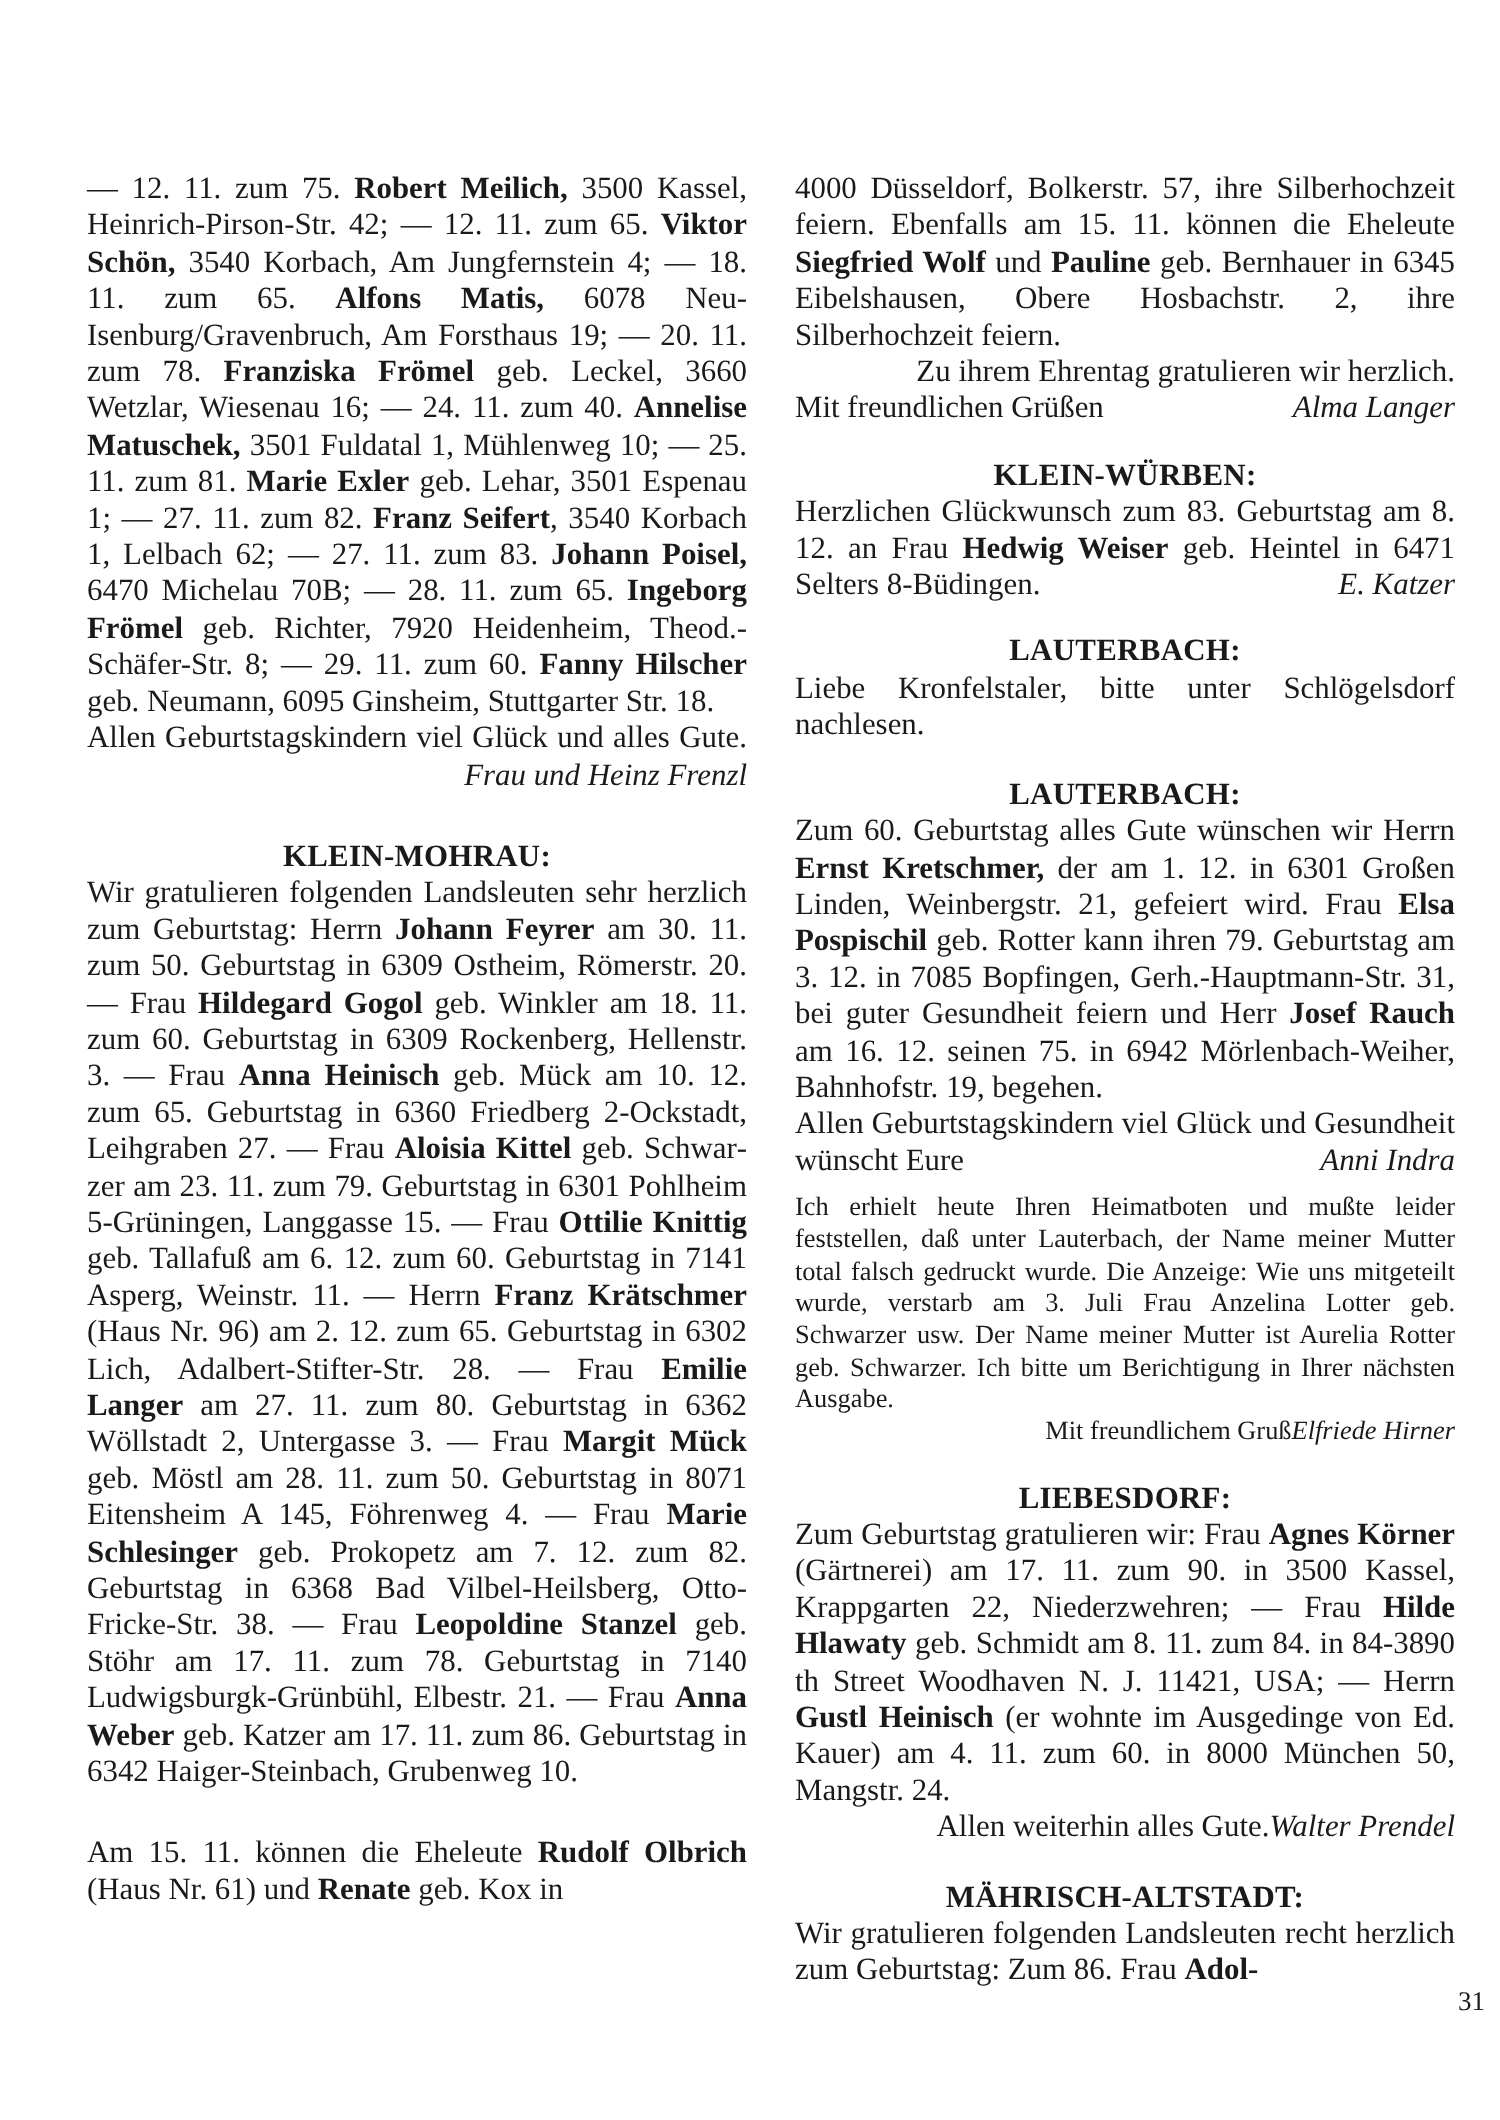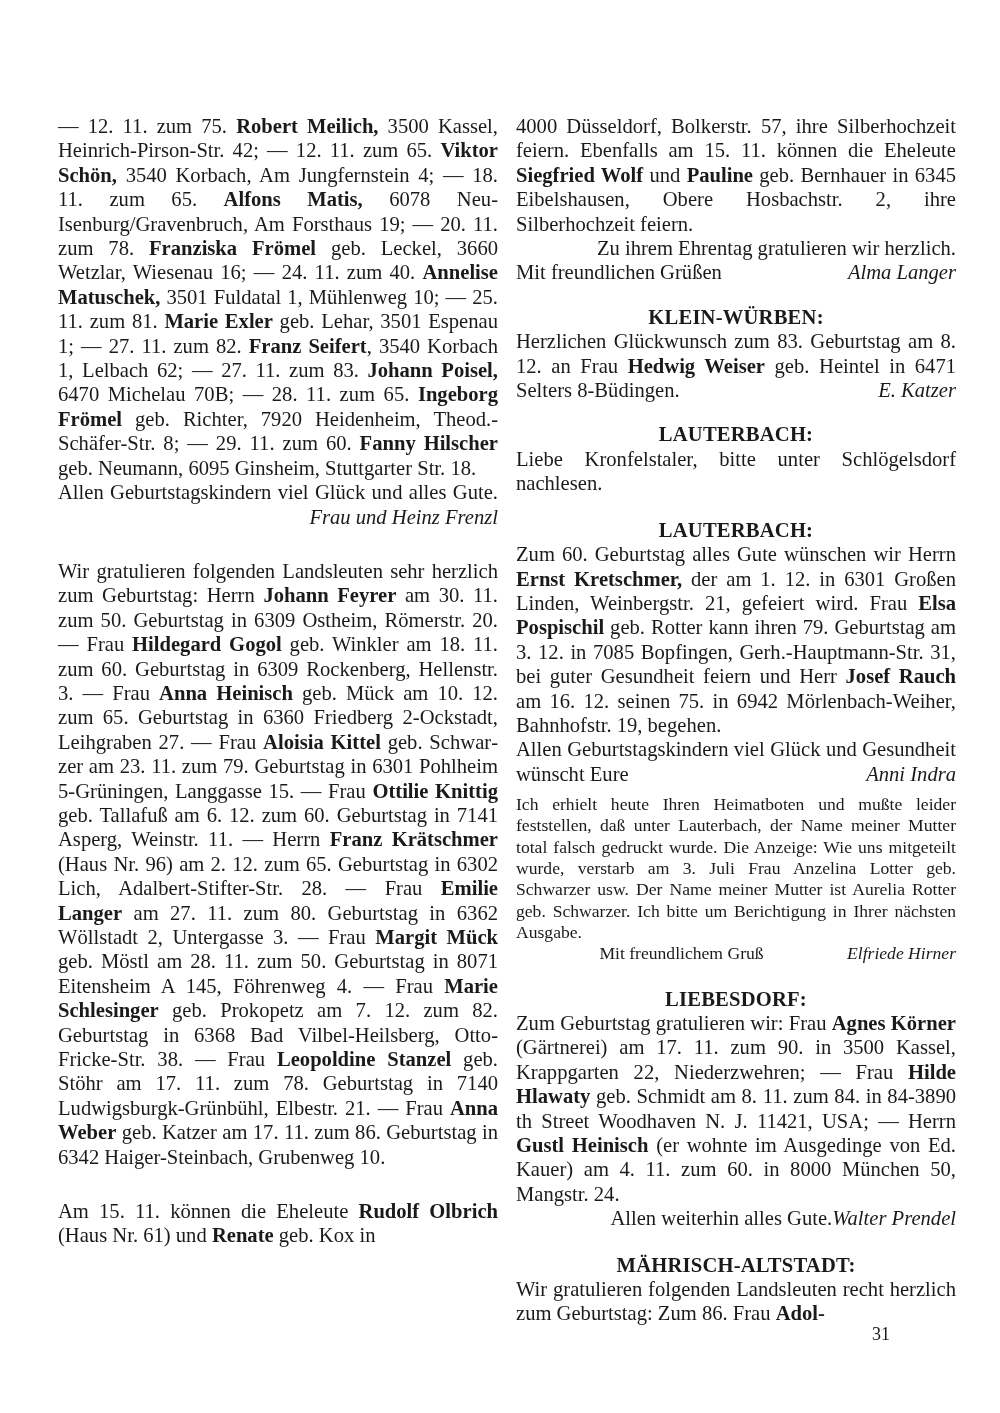--- a/index.html
+++ b/index.html
@@ -1,43 +1,44 @@
 <!DOCTYPE html>
 <html><head>
 <meta charset="utf-8">
 <style>
   html, body { margin: 0; padding: 0; background: #ffffff; }
   body { width: 1000px; height: 1413px; position: relative; overflow: hidden;
          font-family: "Liberation Serif", "DejaVu Serif", serif; color: #1a1a1a; }
   .col { position: absolute; top: 114px; width: 440px; }
   .col-left { left: 58px; }
-  .col-right { left: 516px; }
+  .col-right { left: 530px; }
   p { margin: 0; font-size: 20.6px; line-height: 24.4px; text-align: justify; hyphens: manual; }
   .sign-line { text-align: justify; text-align-last: justify; }
   .sign-line .sig { font-style: italic; float: right; }
   .heading { font-size: 20.6px; line-height: 24.4px; font-weight: bold; margin: 0; letter-spacing: 0.2px; text-align: center; }
   .gap-s { height: 20px; }
   .gap-m { height: 22px; }
   .gap-l { height: 30px; }
   .small p { font-size: 17.6px; line-height: 21.3px; }
   b { font-weight: bold; }
-  .page-number { position: absolute; left: 872px; top: 1324px; font-size: 18px; }
+  .page-number { position: absolute; left: 972px; top: 1324px; font-size: 18px; }
   .clearfix::after { content: ""; display: block; clear: both; }
 </style>
 </head>
 <body>
 
 <div class="col col-left">
   <p><span>— 12. 11. zum 75. </span><b>Robert Meilich,</b><span> 3500 Kassel, Heinrich-Pirson-Str. 42; — 12. 11. zum 65. </span><b>Viktor Schön,</b><span> 3540 Korbach, Am Jungfern­stein 4; — 18. 11. zum 65. </span><b>Alfons Matis,</b><span> 6078 Neu-Isenburg/Gravenbruch, Am Forsthaus 19; — 20. 11. zum 78. </span><b>Franziska Frömel</b><span> geb. Leckel, 3660 Wetzlar, Wiesenau 16; — 24. 11. zum 40. </span><b>Annelise Matuschek,</b><span> 3501 Fuldatal 1, Mühlenweg 10; — 25. 11. zum 81. </span><b>Marie Exler</b><span> geb. Lehar, 3501 Espenau 1; — 27. 11. zum 82. </span><b>Franz Seifert</b><span>, 3540 Korbach 1, Lelbach 62; — 27. 11. zum 83. </span><b>Johann Poisel,</b><span> 6470 Michelau 70B; — 28. 11. zum 65. </span><b>Ingeborg Frömel</b><span> geb. Richter, 7920 Heidenheim, Theod.-Schäfer-Str. 8; — 29. 11. zum 60. </span><b>Fanny Hilscher</b><span> geb. Neu­mann, 6095 Ginsheim, Stuttgarter Str. 18.</span></p>
   <p class="sign-line clearfix">
     <span>Allen Geburtstagskindern viel Glück und alles Gute.</span>
     <span class="sig">Frau und Heinz Frenzl</span>
   </p>
 
   <div class="gap-l"></div>
+  <h2 class="heading">KLEIN-MOHRAU:</h2>
   <p><span>Wir gratulieren folgenden Landsleuten sehr herzlich zum Geburtstag: Herrn </span><b>Johann Feyrer</b><span> am 30. 11. zum 50. Geburtstag in 6309 Ost­heim, Römerstr. 20. — Frau </span><b>Hildegard Gogol</b><span> geb. Winkler am 18. 11. zum 60. Geburtstag in 6309 Rockenberg, Hellenstr. 3. — Frau </span><b>Anna Heinisch</b><span> geb. Mück am 10. 12. zum 65. Ge­burtstag in 6360 Friedberg 2-Ockstadt, Leih­graben 27. — Frau </span><b>Aloisia Kittel</b><span> geb. Schwar­zer am 23. 11. zum 79. Geburtstag in 6301 Pohlheim 5-Grüningen, Langgasse 15. — Frau </span><b>Ottilie Knittig</b><span> geb. Tallafuß am 6. 12. zum 60. Geburtstag in 7141 Asperg, Weinstr. 11. — Herrn </span><b>Franz Krätschmer</b><span> (Haus Nr. 96) am 2. 12. zum 65. Geburtstag in 6302 Lich, Adalbert-Stifter-Str. 28. — Frau </span><b>Emilie Langer</b><span> am 27. 11. zum 80. Geburtstag in 6362 Wöllstadt 2, Untergasse 3. — Frau </span><b>Margit Mück</b><span> geb. Möstl am 28. 11. zum 50. Geburtstag in 8071 Eitens­heim A 145, Föhrenweg 4. — Frau </span><b>Marie Schlesinger</b><span> geb. Prokopetz am 7. 12. zum 82. Geburtstag in 6368 Bad Vilbel-Heilsberg, Otto-Fricke-Str. 38. — Frau </span><b>Leopoldine Stanzel</b><span> geb. Stöhr am 17. 11. zum 78. Geburtstag in 7140 Ludwigsburgk-Grünbühl, Elbestr. 21. — Frau </span><b>Anna Weber</b><span> geb. Katzer am 17. 11. zum 86. Geburtstag in 6342 Haiger-Steinbach, Gruben­weg 10.</span></p>
   <div class="gap-l"></div>
   <p><span>Am 15. 11. können die Eheleute </span><b>Rudolf Ol­brich</b><span> (Haus Nr. 61) und </span><b>Renate</b><span> geb. Kox in</span></p>
 </div>
 
 <div class="col col-right">
   <p><span>4000 Düsseldorf, Bolkerstr. 57, ihre Silber­hochzeit feiern. Ebenfalls am 15. 11. können die Eheleute </span><b>Siegfried Wolf</b><span> und </span><b>Pauline</b><span> geb. Bernhauer in 6345 Eibelshausen, Obere Hos­bachstr. 2, ihre Silberhochzeit feiern.</span></p>
   <p style="text-align:right">Zu ihrem Ehrentag gratulieren wir herzlich.</p>
   <p class="clearfix" style="text-align:left">
     <span>Mit freundlichen Grüßen</span>
@@ -59,21 +60,21 @@
   <h2 class="heading">LAUTERBACH:</h2>
   <p><span>Zum 60. Geburtstag alles Gute wünschen wir Herrn </span><b>Ernst Kretschmer,</b><span> der am 1. 12. in 6301 Großen Linden, Weinbergstr. 21, gefeiert wird. Frau </span><b>Elsa Pospischil</b><span> geb. Rotter kann ihren 79. Geburtstag am 3. 12. in 7085 Bopfingen, Gerh.-Hauptmann-Str. 31, bei guter Gesund­heit feiern und Herr </span><b>Josef Rauch</b><span> am 16. 12. seinen 75. in 6942 Mörlenbach-Weiher, Bahn­hofstr. 19, begehen.</span></p>
   <p class="clearfix">
     <span>Allen Geburtstagskindern viel Glück und Ge­sundheit wünscht Eure</span>
     <span style="float:right;font-style:italic">Anni Indra</span>
   </p>
 
   <div style="height:8px"></div>
   <div class="small">
     <p>Ich erhielt heute Ihren Heimatboten und mußte lei­der feststellen, daß unter Lauterbach, der Name mei­ner Mutter total falsch gedruckt wurde. Die Anzeige: Wie uns mitgeteilt wurde, verstarb am 3. Juli Frau Anzelina Lotter geb. Schwarzer usw. Der Name mei­ner Mutter ist Aurelia Rotter geb. Schwarzer. Ich bit­te um Berichtigung in Ihrer nächsten Ausgabe.</p>
-    <p class="clearfix" style="text-align:center">
+    <p class="clearfix" style="text-align:right">
       <span>Mit freundlichem Gruß</span>
       <span style="float:right;font-style:italic">Elfriede Hirner</span>
     </p>
   </div>
 
   <div class="gap-m"></div>
   <h2 class="heading">LIEBESDORF:</h2>
   <p><span>Zum Geburtstag gratulieren wir: Frau </span><b>Agnes Körner</b><span> (Gärtnerei) am 17. 11. zum 90. in 3500 Kassel, Krappgarten 22, Niederzwehren; — Frau </span><b>Hilde Hlawaty</b><span> geb. Schmidt am 8. 11. zum 84. in 84-3890 th Street Woodhaven N. J. 11421, USA; — Herrn </span><b>Gustl Heinisch</b><span> (er wohnte im Ausgedinge von Ed. Kauer) am 4. 11. zum 60. in 8000 München 50, Mangstr. 24.</span></p>
   <p class="clearfix" style="text-align:right">
     <span>Allen weiterhin alles Gute.</span>

